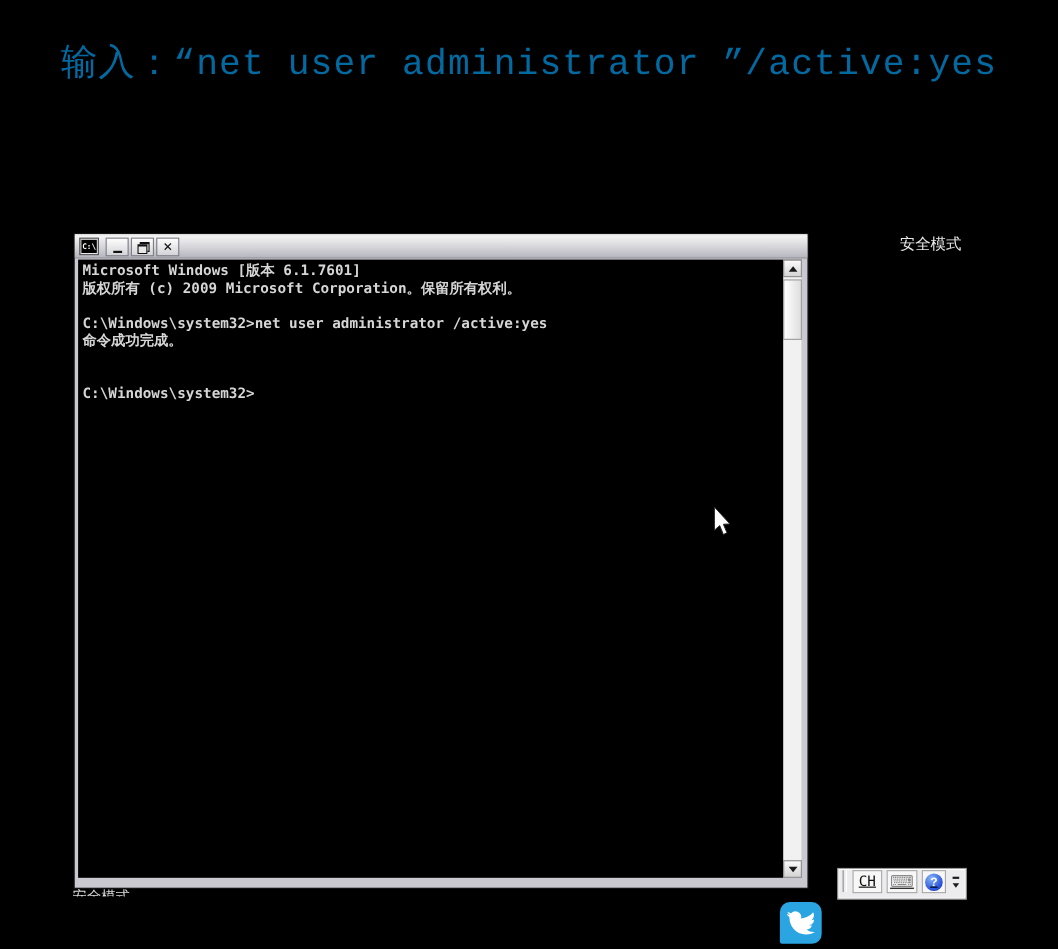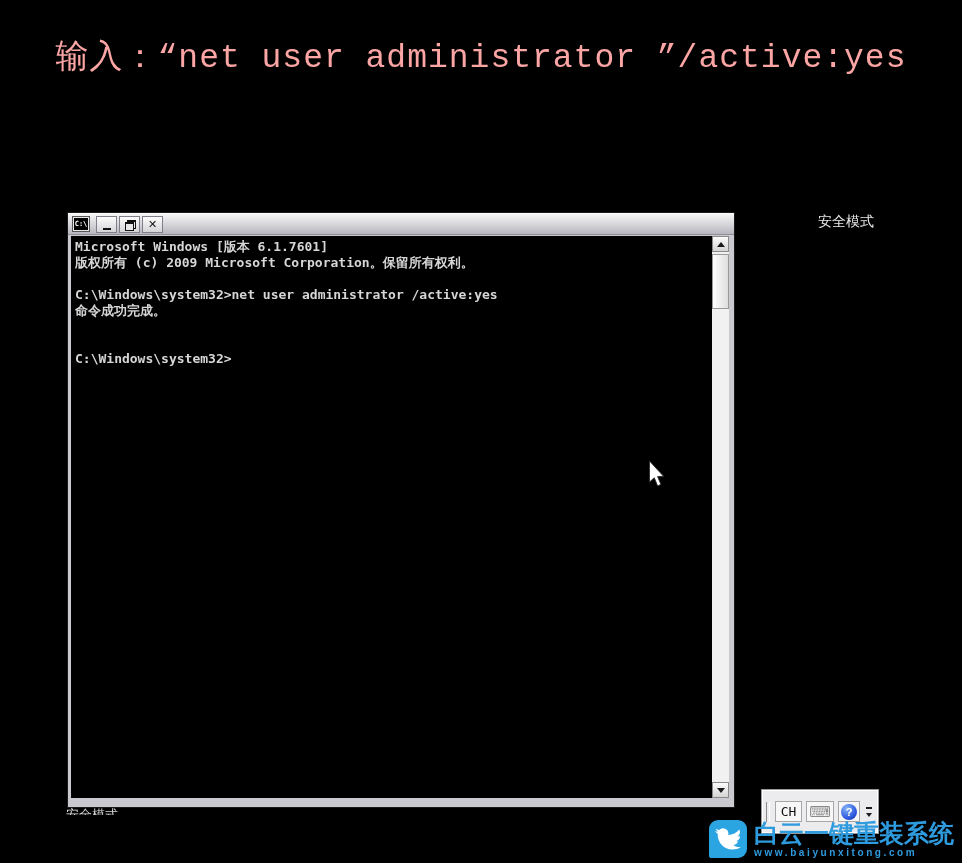--- a/index.html
+++ b/index.html
@@ -2,21 +2,21 @@
 <html><head>
 <meta charset="utf-8">
 <style>
   * { margin:0; padding:0; box-sizing:border-box; }
   html,body { width:962px; height:863px; }
   body { position:relative; background:#000; overflow:hidden;
          font-family:"Liberation Sans", sans-serif; }
 
   
   .caption { position:absolute; top:34px; left:0; width:100%; text-align:center;
-             color:#fca5a5; font-family:"Liberation Mono","DejaVu Serif",monospace;
+             color:#0369a1; font-family:"Liberation Mono","DejaVu Serif",monospace;
              font-size:33px; letter-spacing:1px; white-space:nowrap; }
 
   
   .safe-top { position:absolute; left:818px; top:213px; color:#e9e9e9;
               font-size:14px; }
   .safe-bottom { position:absolute; left:66px; top:807px; height:8px;
                  overflow:hidden; color:#dcdcdc; font-size:13px; line-height:15px; }
 
   
   .cmd-window { position:absolute; left:68px; top:213px; width:666px; height:594px;
@@ -54,23 +54,23 @@
   .tri-down { width:0; height:0; border:4px solid transparent; border-top:5px solid #1a1a1a; margin-bottom:-4px; }
   .sb-thumb { height:55px; margin-top:2px;
               background:linear-gradient(90deg,#ffffff,#dedede);
               border:1px solid #9a9a9a; }
   .sb-spacer { flex:1; }
 
   
   .cursor { position:absolute; left:648px; top:461px; }
 
   
-  .lang-bar { position:absolute; left:762px; top:790px; height:43px;
+  .lang-bar { position:absolute; left:762px; top:790px; height:27px;
               background:#ececee; border:1px solid #ffffff; outline:1px solid #9a9a9a;
-              display:flex; align-items:center; padding:0 2px; }
+              display:flex; padding:0 2px;text-decoration:underline; }
   .gripper { width:4px; height:20px; border-left:1px solid #8c8c8c;
              border-right:1px solid #ffffff; margin:0 3px 0 1px; }
   .lb-btn { height:21px; margin:0 2px; background:#f7f7f7; border:1px solid #a6a6a6;
             display:flex; align-items:center; justify-content:center; cursor:default; }
   .lb-ch { width:27px; font:13px "DejaVu Sans Mono",monospace; color:#111; }
   .lb-kb { width:28px; font-size:15px; color:#8a8a8a; line-height:1; }
   .lb-help { width:22px; }
   .help-circle { width:16px; height:16px; border-radius:50%;
                  background:radial-gradient(circle at 35% 28%,#85b4f8 0%,#2b55dd 65%,#132e9e 100%);
                  color:#fff; font:bold 11px/16px "Liberation Sans",sans-serif;
@@ -155,17 +155,13 @@
     <span class="opt-tri"></span>
   </div>
 </div>
 
 <div class="watermark">
   <div class="wm-logo">
     <svg width="26" height="26" viewBox="0 0 24 24" style="transform:scaleX(-1)">
       <path fill="#ffffff" d="M23.953 4.57a10 10 0 01-2.825.775 4.958 4.958 0 002.163-2.723c-.951.555-2.005.959-3.127 1.184a4.92 4.92 0 00-8.384 4.482C7.69 8.095 4.067 6.13 1.64 3.162a4.822 4.822 0 00-.666 2.475c0 1.71.87 3.213 2.188 4.096a4.904 4.904 0 01-2.228-.616v.06a4.923 4.923 0 003.946 4.827 4.996 4.996 0 01-2.212.085 4.936 4.936 0 004.604 3.417 9.867 9.867 0 01-6.102 2.105c-.39 0-.779-.023-1.17-.067a13.995 13.995 0 007.557 2.209c9.053 0 13.998-7.496 13.998-13.985 0-.21 0-.42-.015-.63A9.935 9.935 0 0024 4.59z"></path>
     </svg>
   </div>
-  <div class="wm-text">
-    <div class="wm-brand">白云一键重装系统</div>
-    <div class="wm-url">www.baiyunxitong.com</div>
-  </div>
 </div>
 
 </body></html>

